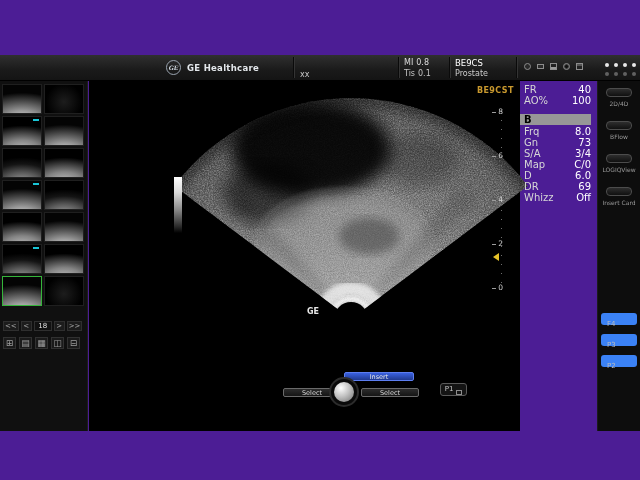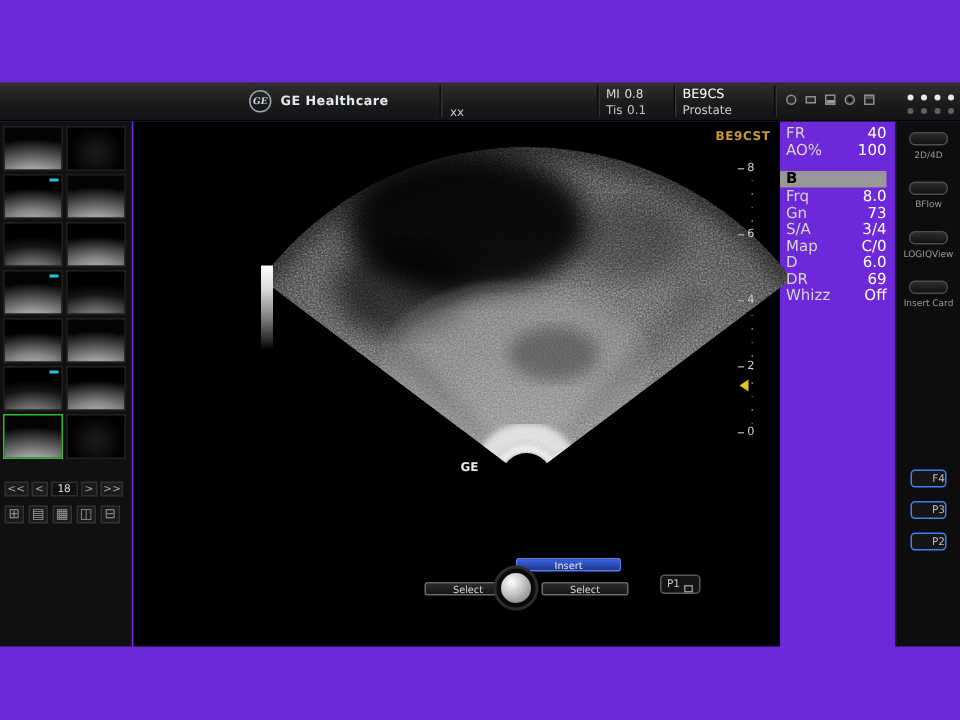--- a/index.html
+++ b/index.html
@@ -1,18 +1,18 @@
 <!DOCTYPE html>
 <html><head>
 <meta charset="utf-8">
 <style>
   *{margin:0;padding:0;box-sizing:border-box}
   html,body{background:#000}
   body{width:640px;height:480px;font-family:"DejaVu Sans",sans-serif;-webkit-font-smoothing:antialiased}
-  .screen{position:relative;width:640px;height:480px;background:#6d28d9;overflow:hidden}
+  .screen{position:relative;width:640px;height:480px;background:#4c1d95;overflow:hidden}
 
   
   .header{position:absolute;left:0;top:55px;width:640px;height:26px;
     background:linear-gradient(#303030,#1a1a1a 60%,#141414);border-bottom:1px solid #000}
   .header > *{position:absolute}
   .ge-logo{left:166px;top:5px;width:15px;height:15px;border:1px solid #9aa4b0;border-radius:50%;
     color:#cdd5dd;font:italic bold 6px "DejaVu Serif",serif;display:flex;align-items:center;justify-content:center}
   .brand{left:187px;top:8px;font-size:8.5px;font-weight:bold;color:#e4e8ec;letter-spacing:.3px}
   .patient{left:300px;top:15px;font-size:8px;color:#c9c9c9}
   .hsep{top:2px;width:1px;height:21px;background:#0a0a0a;box-shadow:1px 0 0 #343434}
@@ -93,22 +93,22 @@
     padding-left:4px;margin:8px 6px 1px 0}
 
   
   .side-col{position:absolute;left:597px;top:81px;width:43px;height:350px;background:#0d0d0d;border-left:1px solid #1b1b1b}
   .sgroup{margin:7px auto 14px;text-align:center}
   .sgroup:first-child{margin-top:7px}
   .sbtn{width:26px;height:9px;margin:0 auto 3px;background:linear-gradient(#2e2e2e,#101010);
     border:1px solid #4c4c4c;border-radius:4px}
   .sbtn-label{font-size:6px;line-height:7px;color:#9a9a9a}
   .fkeys{position:absolute;left:0;top:232px;width:100%;text-align:center}
-  .fkey{width:24px;height:12px;margin:0 auto 9px;border:1px solid #3b82f6;border-radius:3px;
-    background:#151515;color:#bdbdbd;font-size:7px;line-height:11px;text-align:right}
+  .fkey{width:36px;height:12px;margin:0 auto 9px;border:6px solid #3b82f6;border-radius:3px;
+    background:#151515;color:#bdbdbd;font-size:7px;line-height:11px;text-align:left}
 </style>
 </head>
 <body>
 
 <div class="screen">
 
   <div class="header">
     <span class="ge-logo">GE</span>
     <span class="brand">GE Healthcare</span>
     <span class="patient">xx</span>

